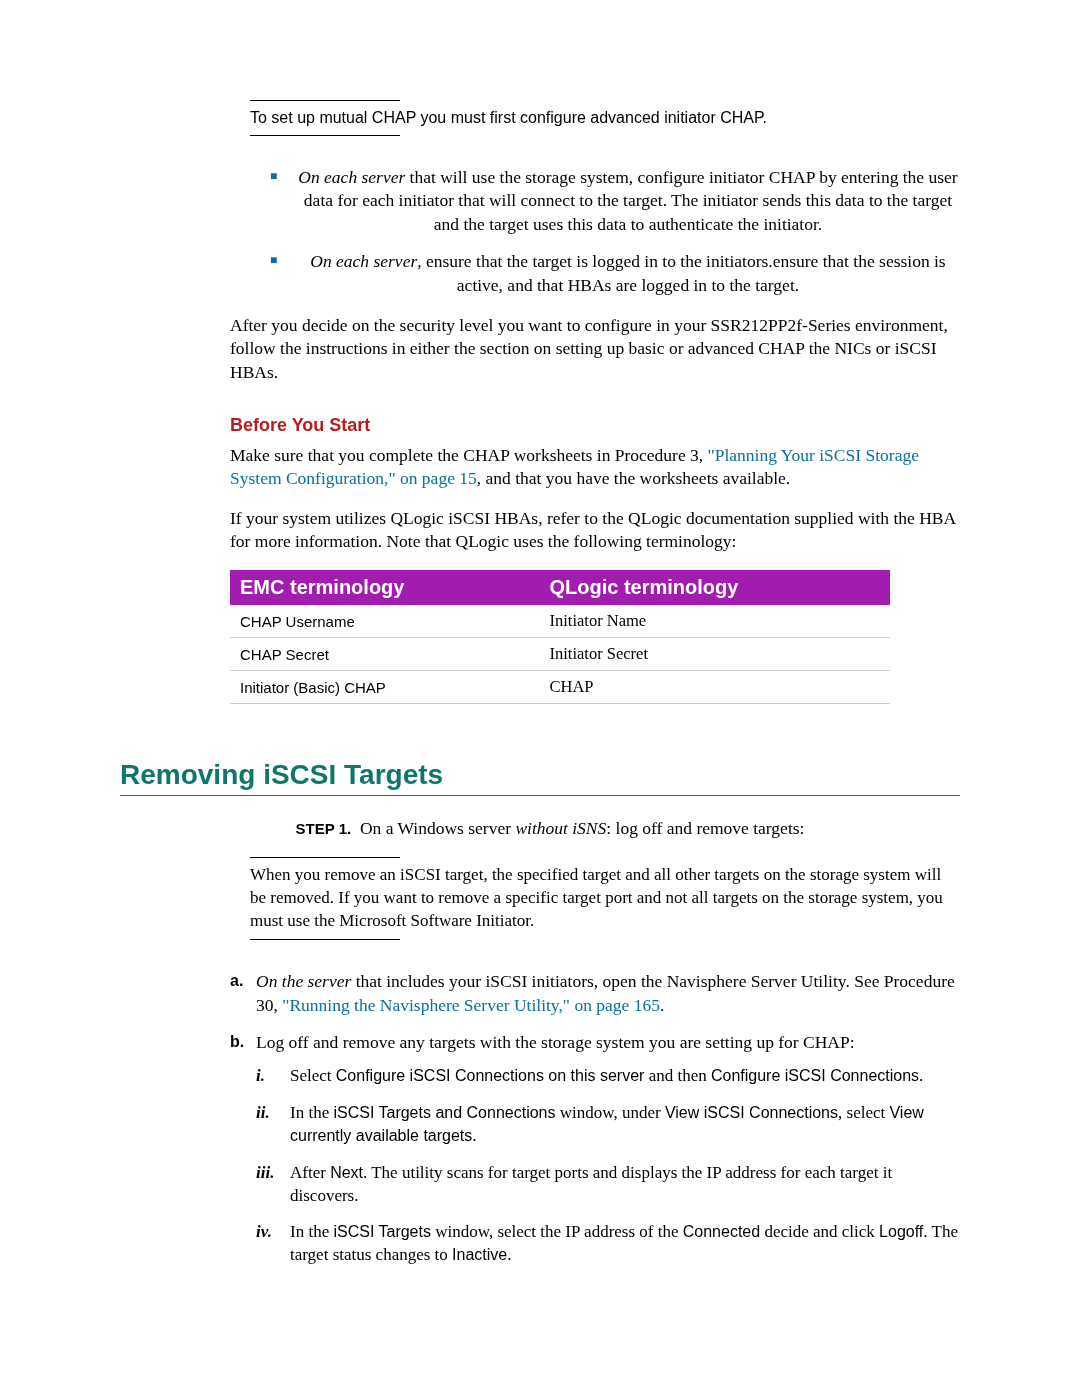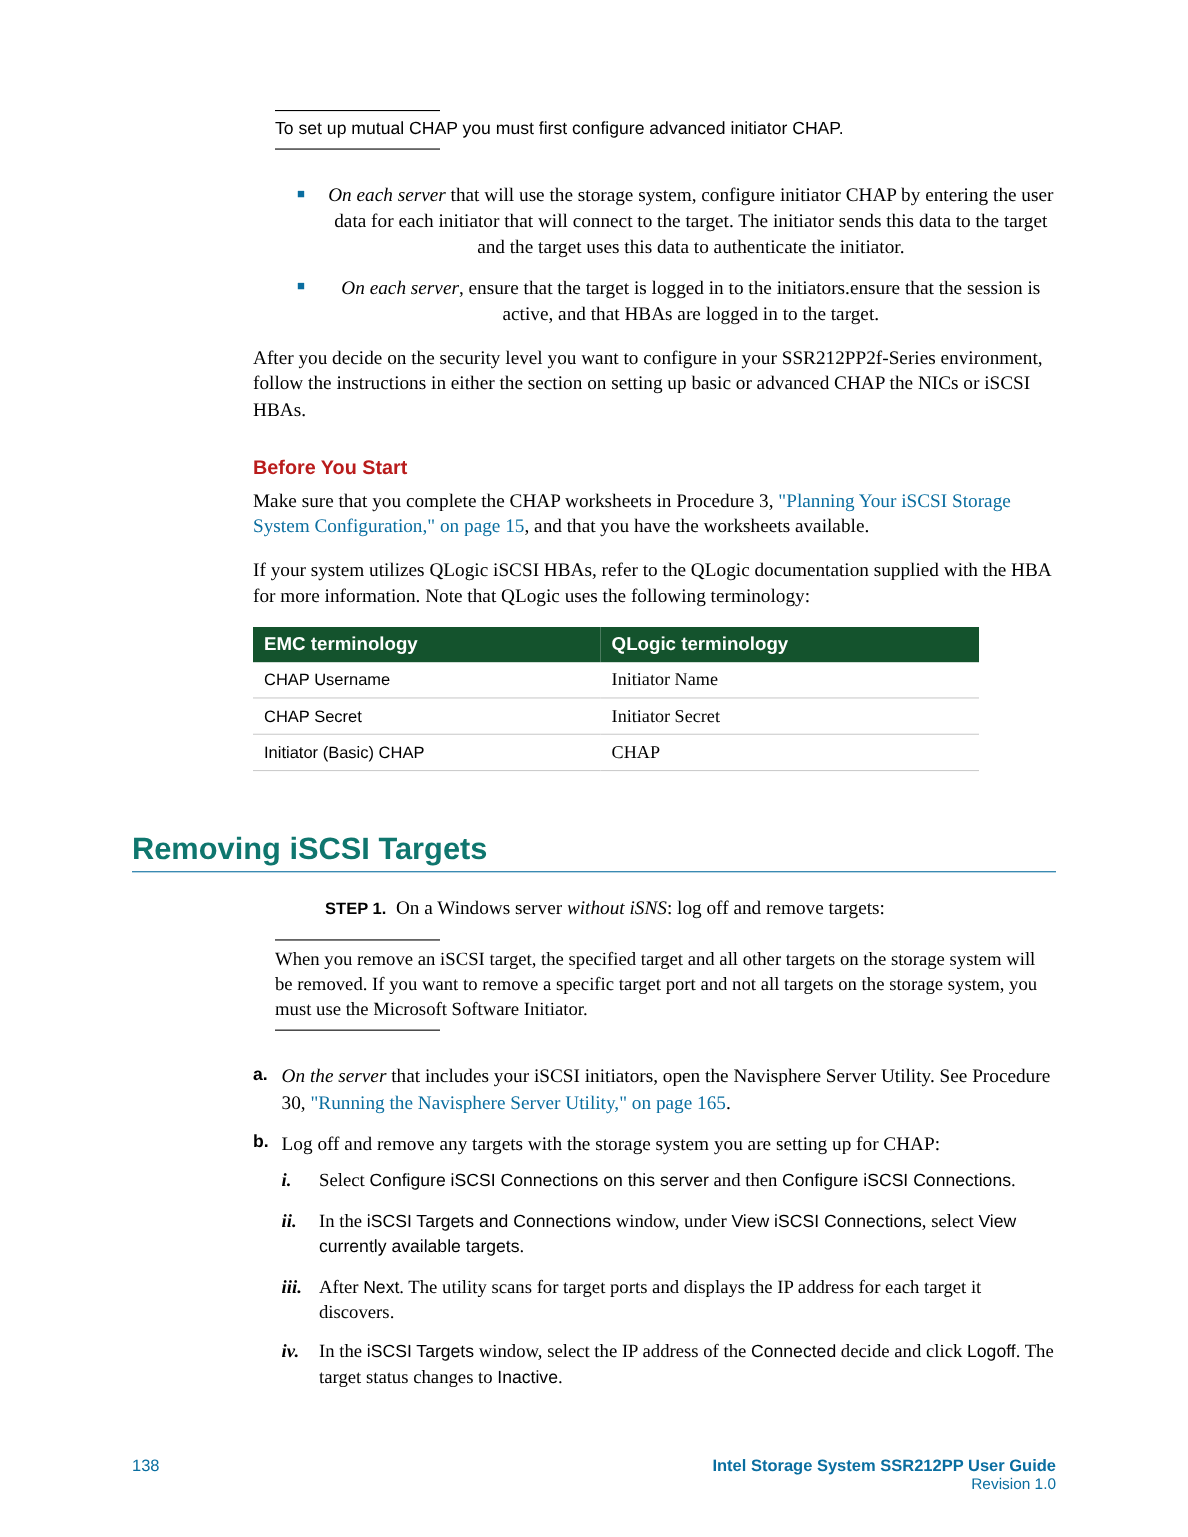--- a/index.html
+++ b/index.html
@@ -68,24 +68,24 @@
     font-size: 18px;
     margin: 30px 0 8px 110px;
   }
   .link { color: #0a6ea0; }
   .term-table {
     margin: 8px 0 0 110px;
     border-collapse: collapse;
     width: 660px;
   }
   .term-table th {
-    background: #14532d;
+    background: #a21caf;
     color: #fff;
     font-family: Arial, Helvetica, sans-serif;
-    font-size: 17px;
+    font-size: 20px;
     font-weight: bold;
     text-align: left;
     padding: 6px 10px;
     margin-top: 34px;
   }
   .term-table td {
     font-size: 16.5px;
     padding: 6px 10px;
     border-bottom: 1px solid #ccc;
   }
@@ -270,21 +270,14 @@
         <li>
           <span>After </span><span class="ui">Next</span><span>. The utility scans for target ports and displays the IP address for each target it discovers.</span>
         </li>
         <li>
           <span>In the </span><span class="ui">iSCSI Targets</span><span> window, select the IP address of the </span><span class="ui">Connected</span><span> decide and click </span><span class="ui">Logoff</span><span>. The target status changes to </span><span class="ui">Inactive</span><span>.</span>
         </li>
       </ol>
     </li>
   </ol>
 
-  <div class="footer">
-    <div class="pageno">138</div>
-    <div class="right">
-      <div class="guide">Intel Storage System SSR212PP User Guide</div>
-      <div class="rev">Revision 1.0</div>
-    </div>
-  </div>
 
 </div>
 
 </body></html>

